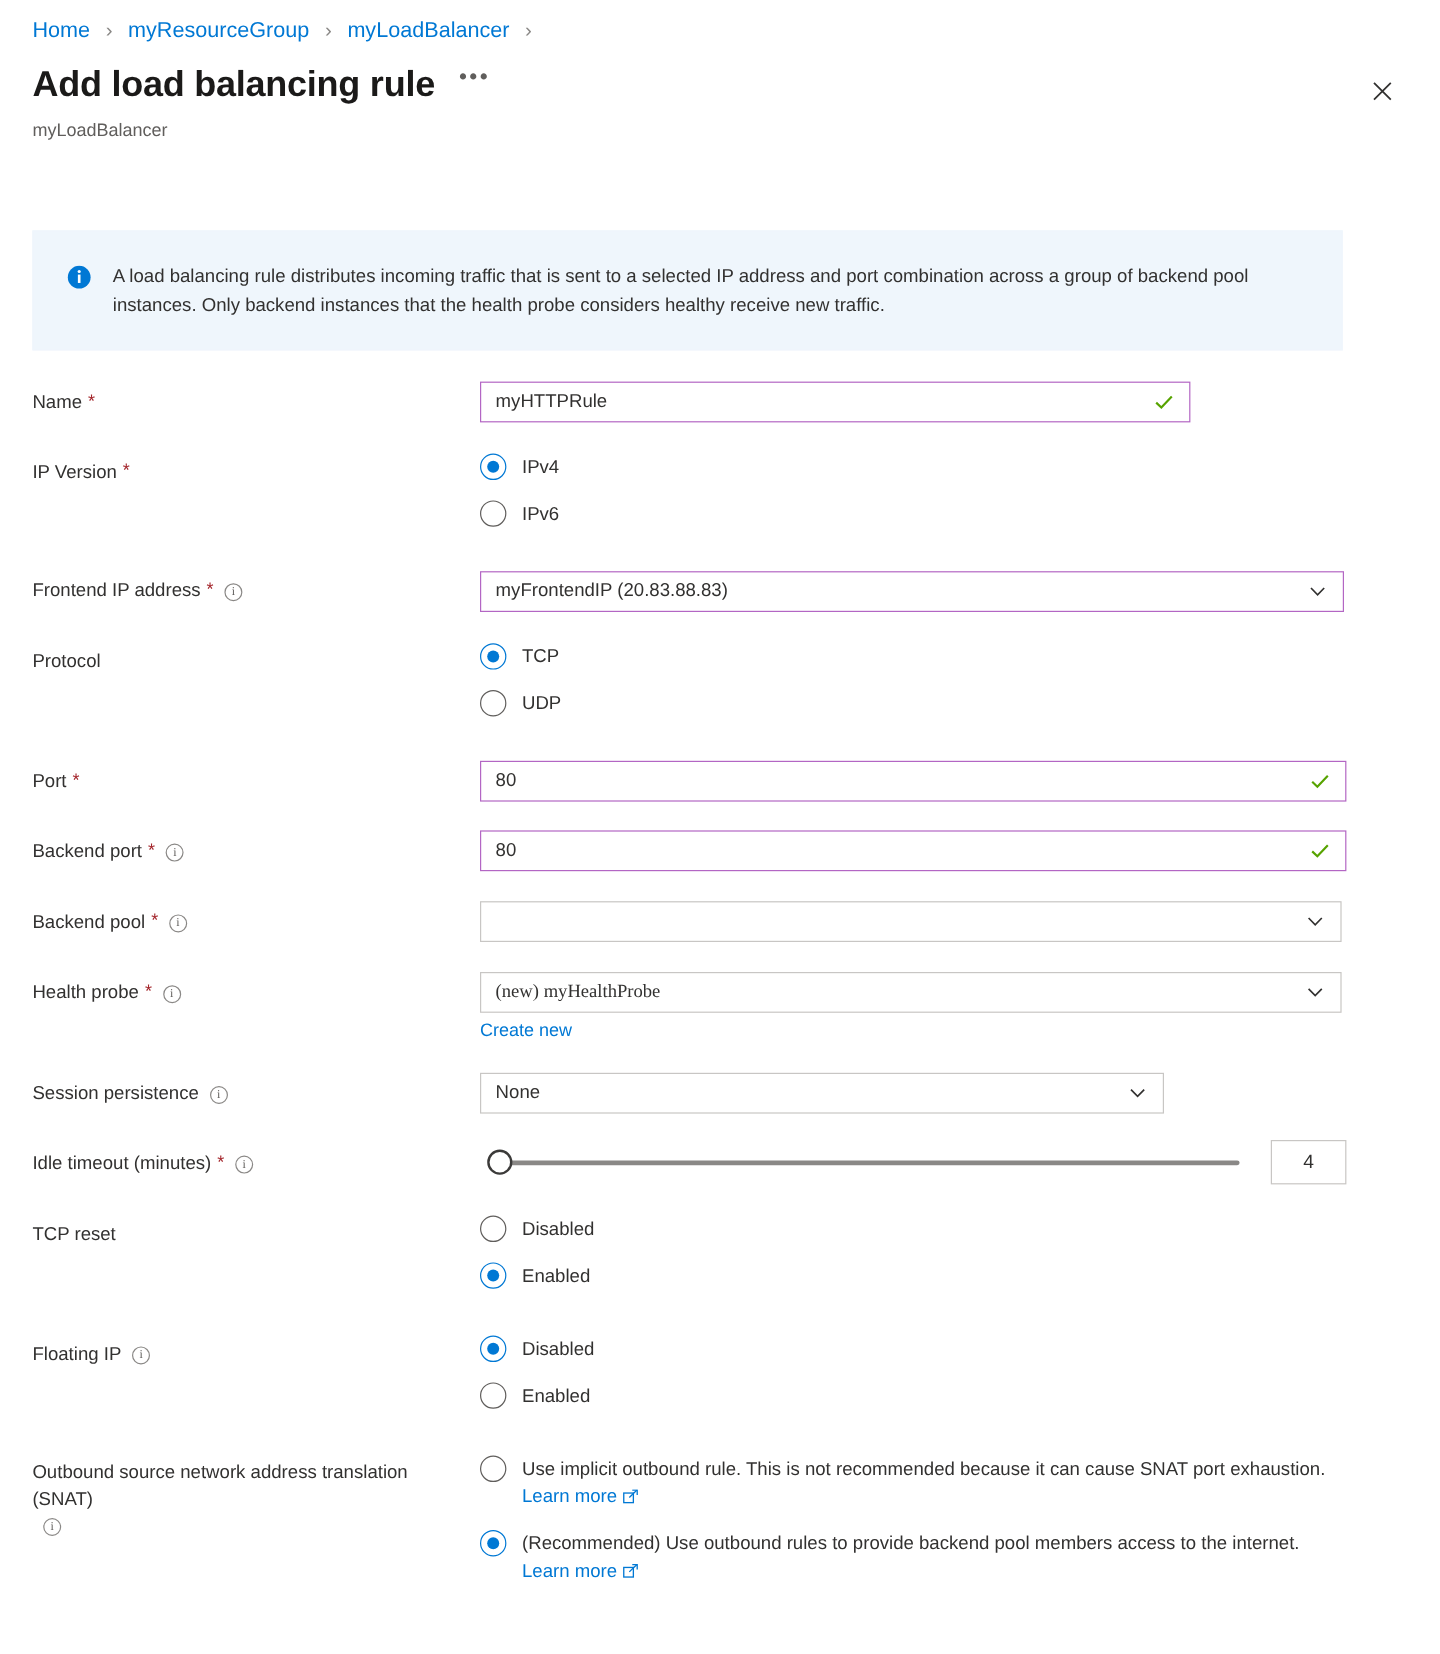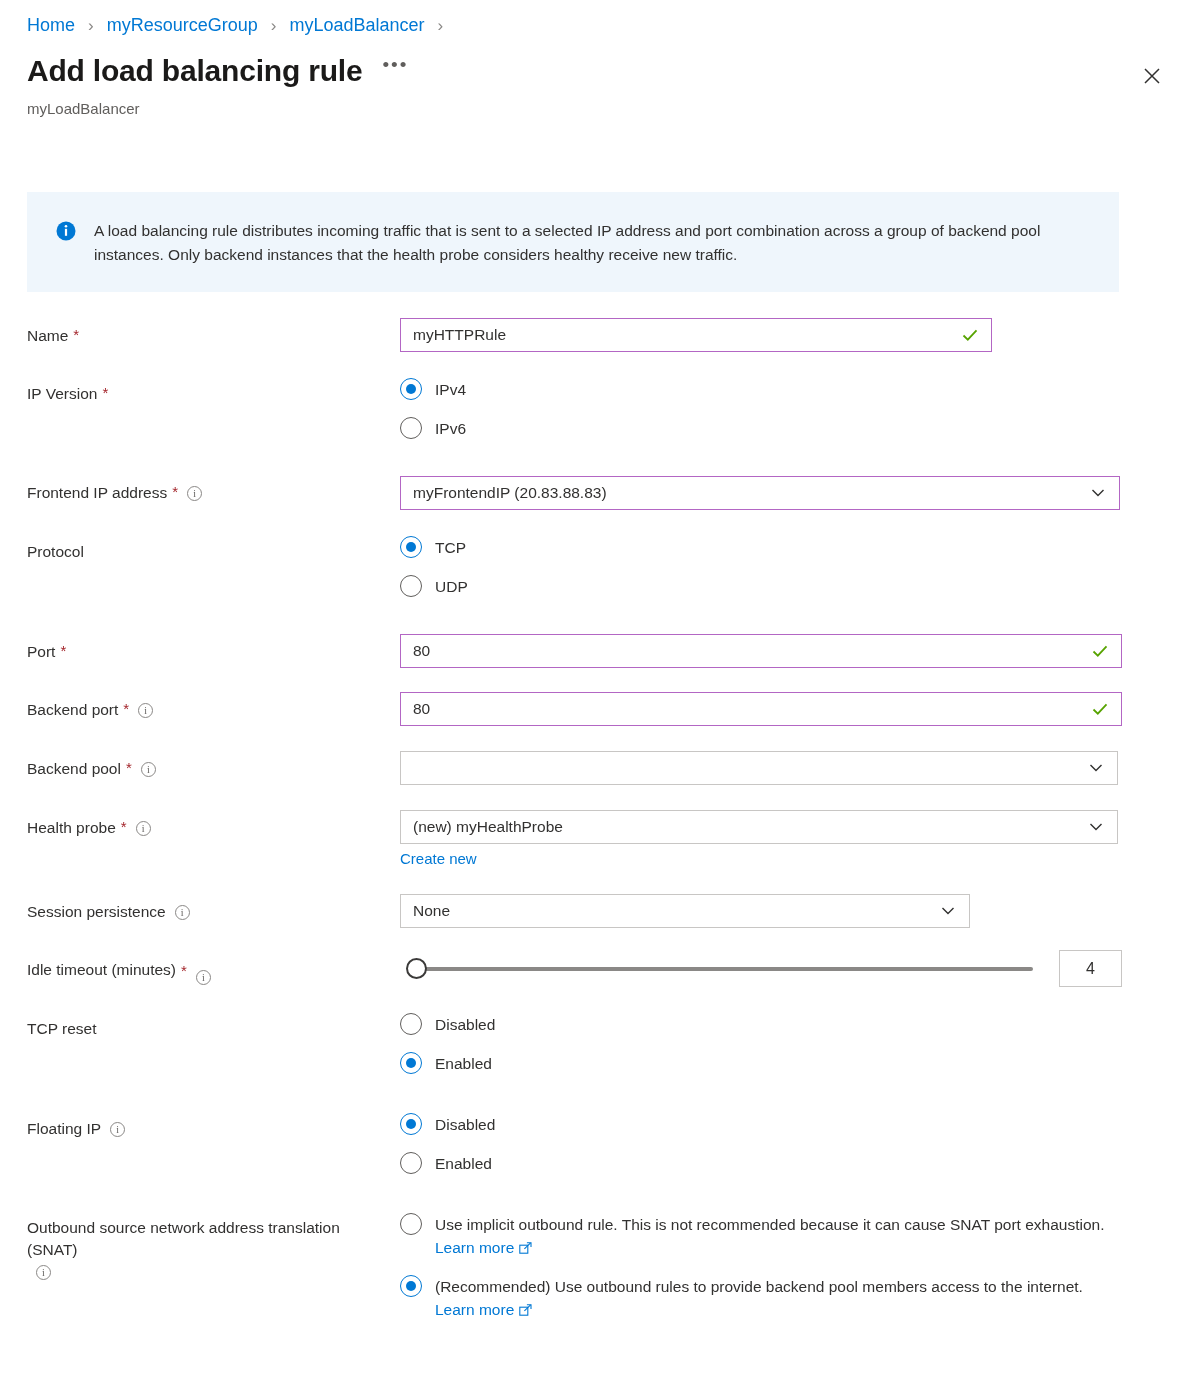--- a/index.html
+++ b/index.html
@@ -318,21 +318,21 @@
       </div>
     </div>
 
     <div class="row" style="top:810px;">
       <div class="label" style="top:7px;">
         <span class="txt">Health probe</span>
           <span class="req">*</span>
         <span class="info-ico">i</span>
       </div>
       <div class="field">
-        <div class="textbox" style="width:718px;">
+        <div class="textbox" style="width:718px;font-family:Liberation Serif, serif;">
           <span class="value">(new) myHealthProbe</span>
           <span class="chev">
             <svg width="16" height="16" viewBox="0 0 16 16">
                 <path d="M2.5 5 L8 10.6 L13.5 5" stroke="#323130" stroke-width="1.4" fill="none"></path>
               </svg>
           </span>
         </div>
       </div>
     </div>
     <div class="createnew" style="top:848px;">Create new</div>
@@ -348,21 +348,21 @@
           <span class="chev">
             <svg width="16" height="16" viewBox="0 0 16 16">
                 <path d="M2.5 5 L8 10.6 L13.5 5" stroke="#323130" stroke-width="1.4" fill="none"></path>
               </svg>
           </span>
         </div>
       </div>
     </div>
 
     <div class="row" style="top:950px;">
-      <div class="label" style="top:9px;align-items:flex-end;">
+      <div class="label" style="top:9px;">
         <span class="txt">Idle timeout (minutes)</span>
           <span class="req">*</span>
         <span class="info-ico">i</span>
       </div>
       <div class="slider-wrap">
         <div class="slider-track-area">
           <div class="slider-track"></div>
           <div class="slider-thumb"></div>
         </div>
         <div class="slider-box">4</div>

